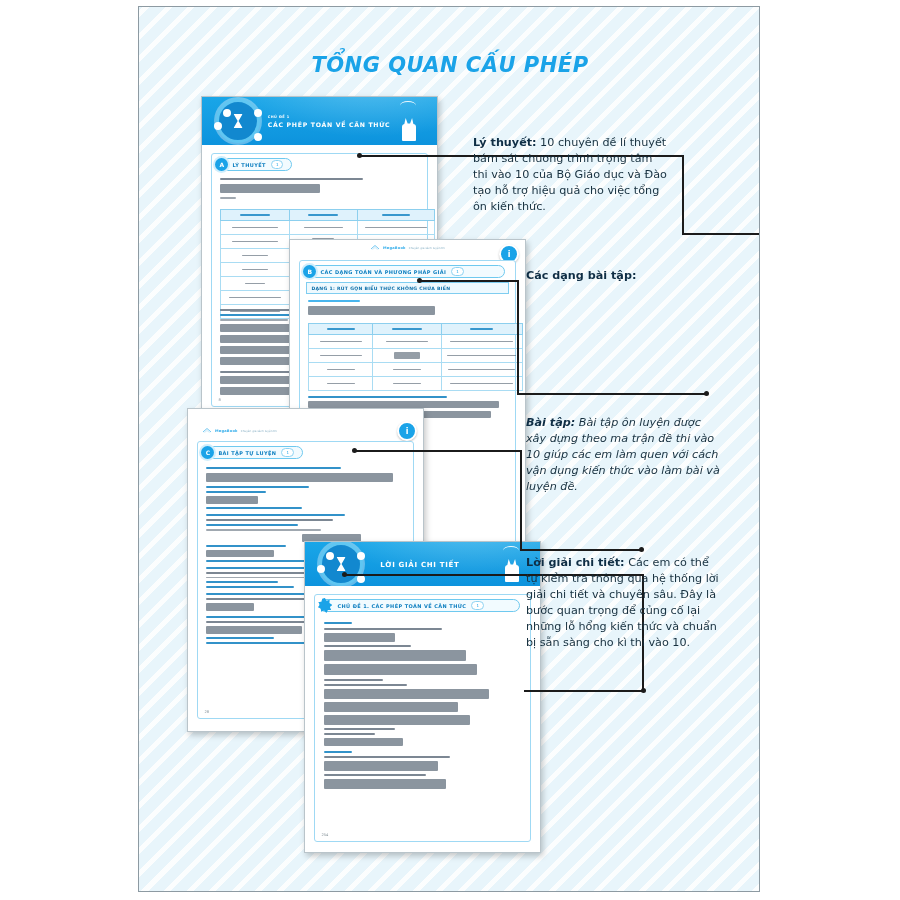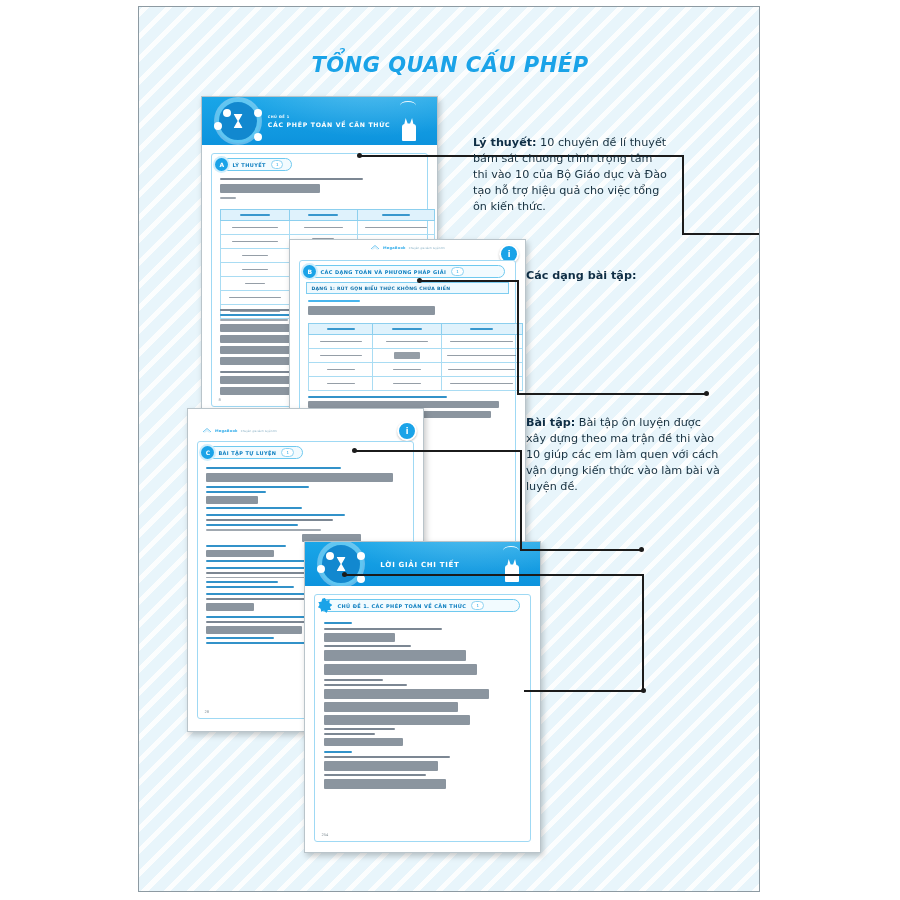--- a/index.html
+++ b/index.html
@@ -535,18 +535,21 @@
   </div>
 
   <div class="anno" style="left:334px;top:128px;">
     <p><b>Lý thuyết:</b><span> 10 chuyên đề lí thuyết bám sát chương trình trọng tâm thi vào 10 của Bộ Giáo dục và Đào tạo hỗ trợ hiệu quả cho việc tổng ôn kiến thức.</span></p>
   </div>
 
   <div class="anno" style="left:387px;top:228px;margin-top:33px;">
     <p><b>Các dạng bài tập:</b><br></p>
   </div>
 
-  <div class="anno" style="left:387px;top:408px;">
+  <div class="anno" style="left:387px;top:408px;font-style:italic;">
     <p><b>Bài tập:</b><span> Bài tập ôn luyện được xây dựng theo ma trận đề thi vào 10 giúp các em làm quen với cách vận dụng kiến thức vào làm bài và luyện đề.</span></p>
   </div>
 
+  <div class="anno" style="left:387px;top:548px;">
+    <p><b>Lời giải chi tiết:</b><span> Các em có thể tự kiểm tra thông qua hệ thống lời giải chi tiết và chuyên sâu. Đây là bước quan trọng để củng cố lại những lỗ hổng kiến thức và chuẩn bị sẵn sàng cho kì thi vào 10.</span></p>
+  </div>
 
 </div>
 
 </body></html>

